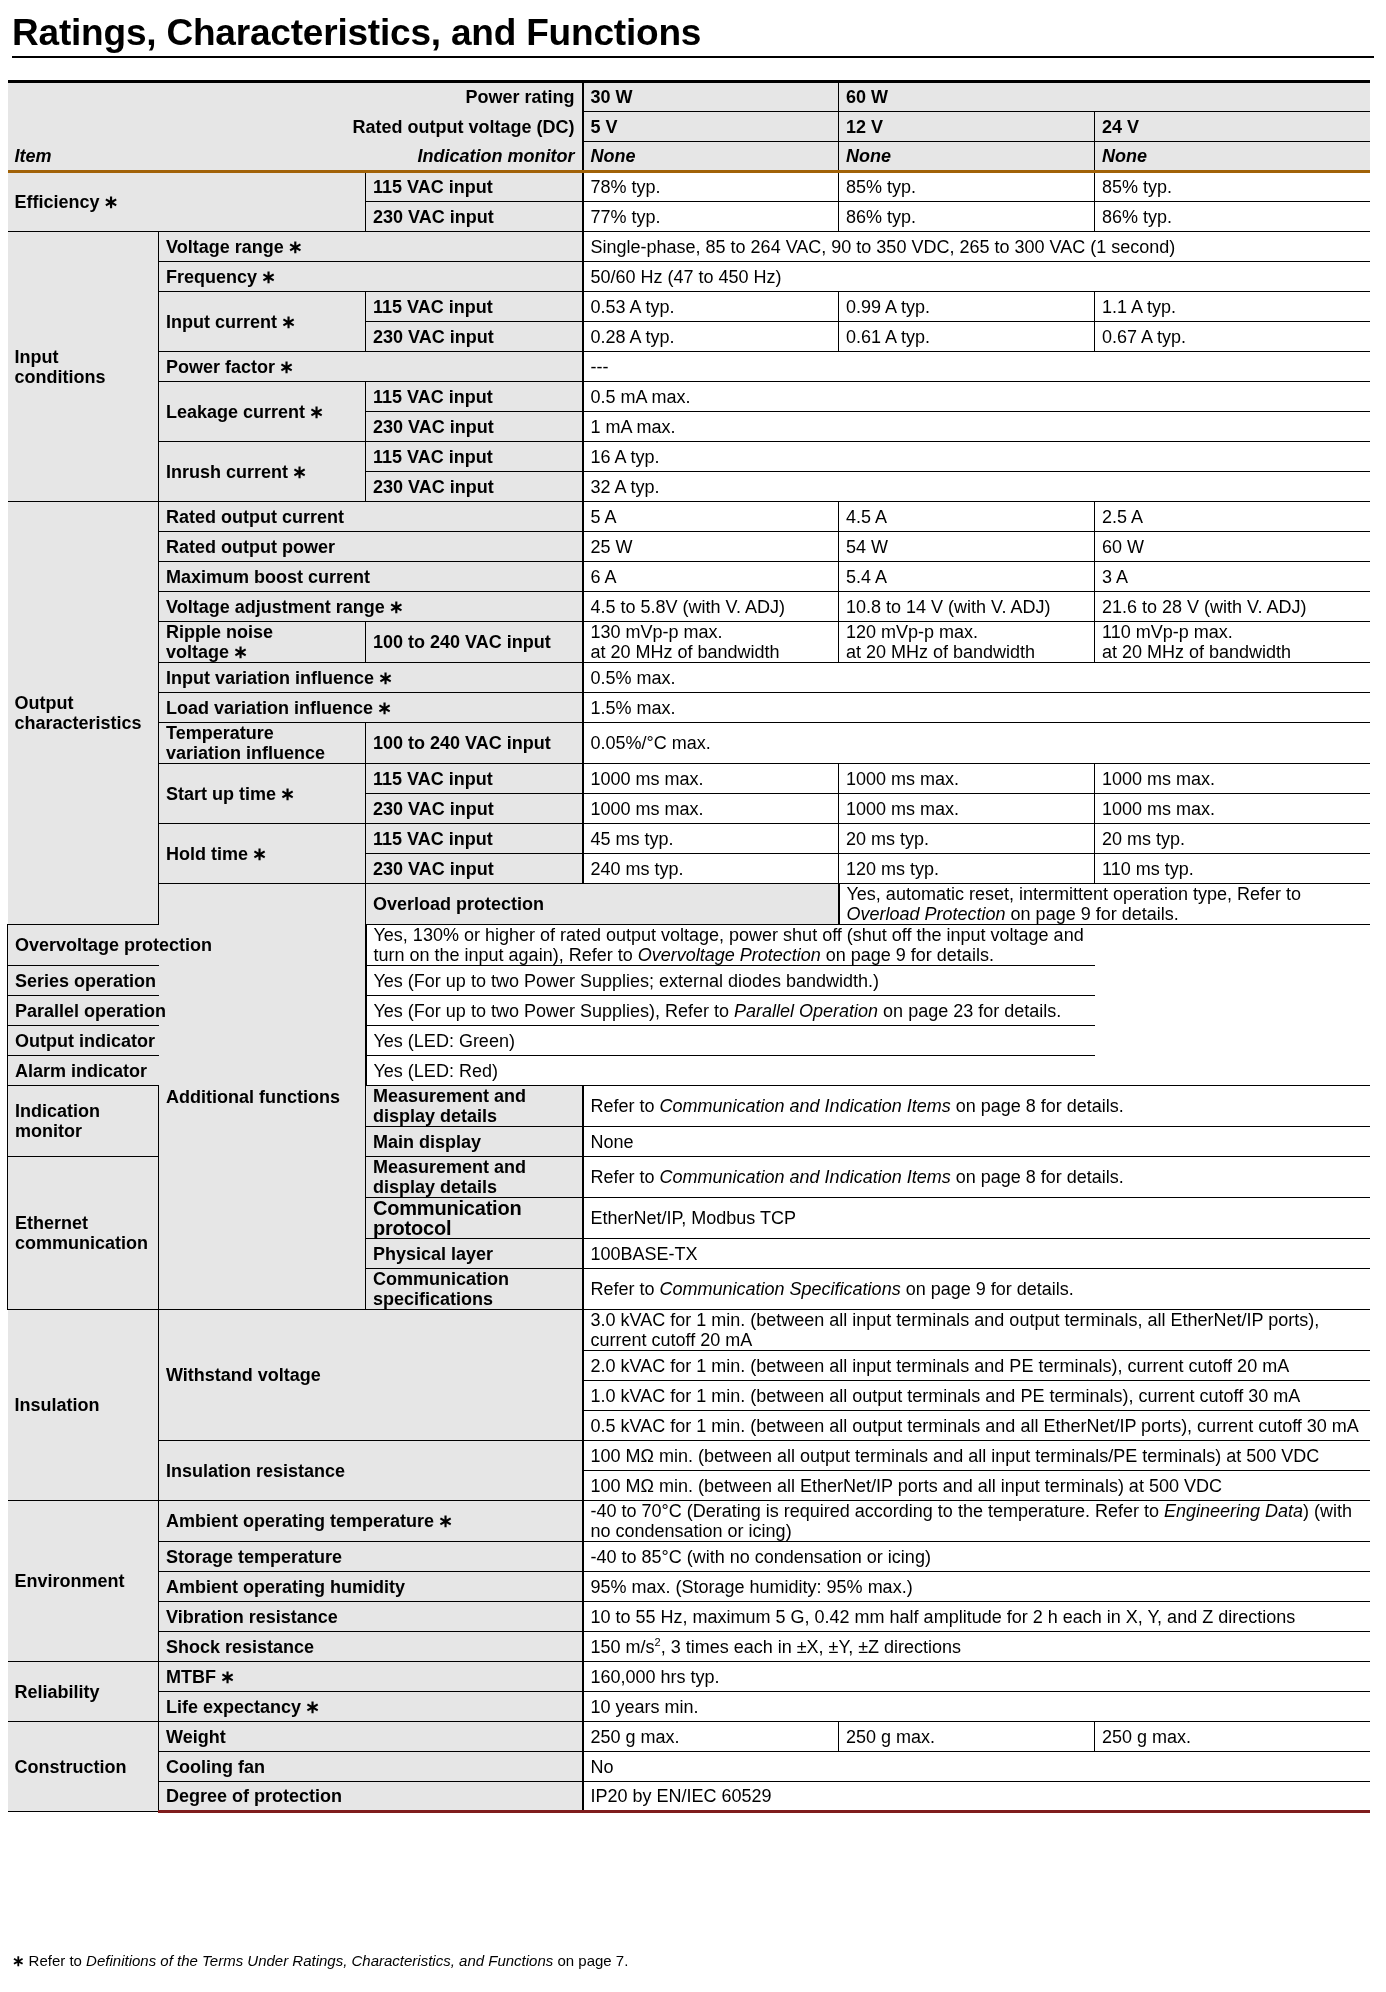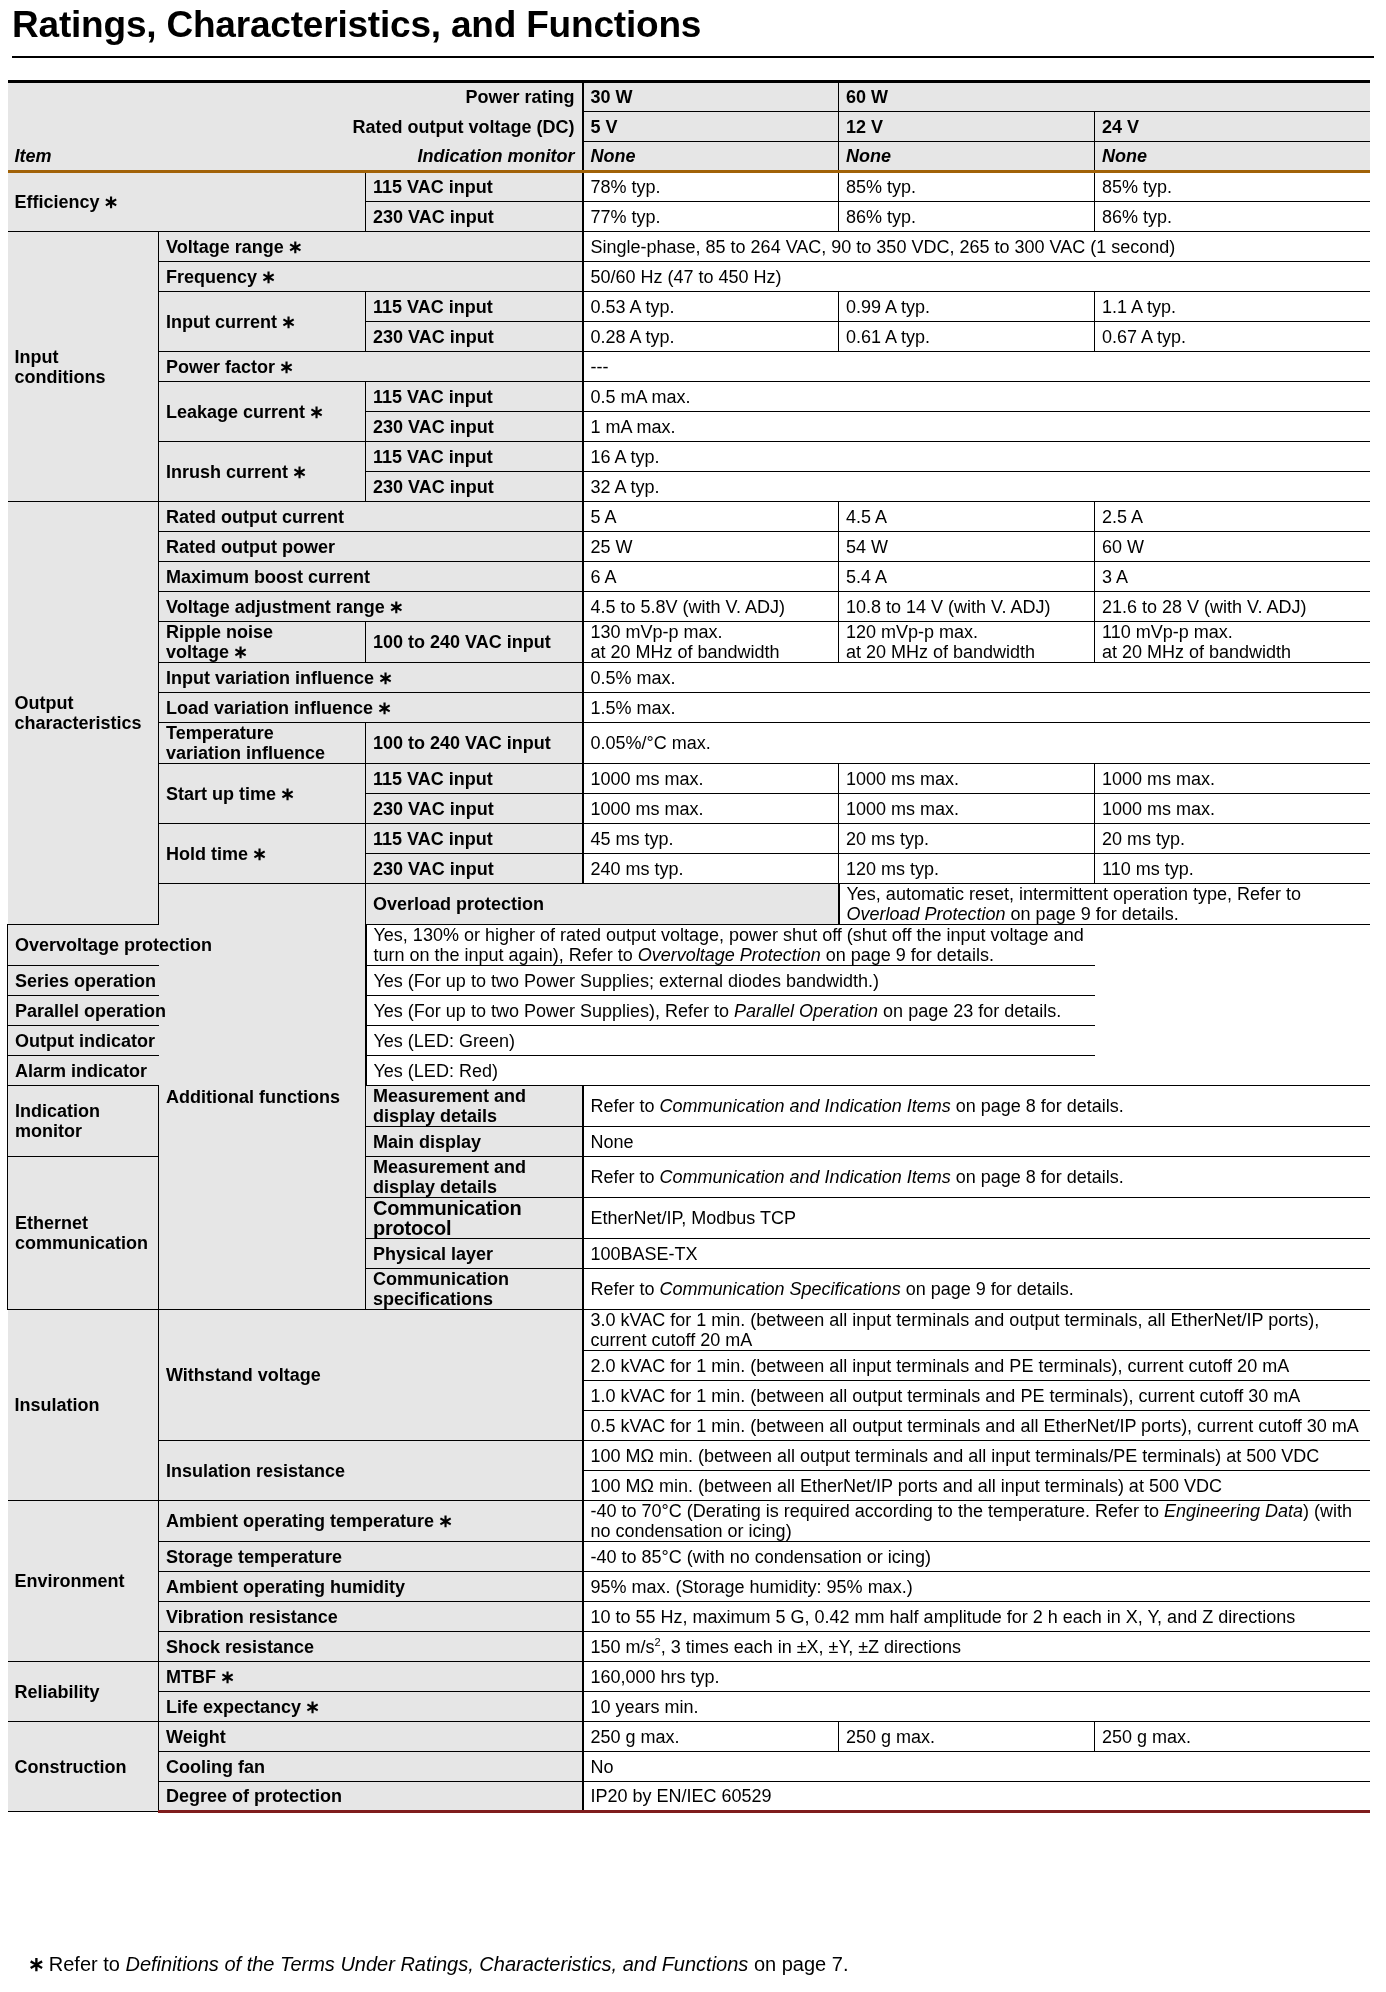--- a/index.html
+++ b/index.html
@@ -1,18 +1,18 @@
 <!DOCTYPE html>
 <html><head>
 <meta charset="utf-8">
 <style>
   html, body { margin: 0; padding: 0; background: #ffffff; }
   body { width: 1386px; height: 1992px; position: relative; font-family: "Liberation Sans", sans-serif; color: #000; }
   .title {
-    position: absolute; left: 12px; top: 4px; margin: 0;
+    position: absolute; left: 12px; top: 12px; margin: 0;
     font-size: 37px; font-weight: bold; letter-spacing: -0.2px;
     font-family: "Liberation Sans", sans-serif;
   }
   .title-rule { position: absolute; left: 12px; top: 56px; width: 1362px; height: 0; border-top: 2px solid #000; }
   table.spec {
     position: absolute; left: 7px; top: 80px;
     width: 1362px; border-collapse: collapse; table-layout: fixed;
     font-size: 18px; line-height: 20px;
   }
   table.spec col.c1 { width: 151px; }
@@ -32,21 +32,21 @@
   table.spec tr.head td.hitem { text-align: left; }
   table.spec tr.head.first td { border-top: 3px solid #000; }
   table.spec tr.head.last td { border-bottom: 3px solid #a16207; font-style: italic; }
   table.spec tr.lastrow td { border-bottom: 3px solid #7f1d1d; }
   table.spec td.vsep { border-left: 2px solid #000; }
   table.spec td.first-col { border-left: none; }
   table.spec td.last-col { border-right: none; }
   table.spec tr.tall td { height: 40px; }
   .ast { font-weight: bold; margin-left: 4px; }
   .footnote {
-    position: absolute; left: 28px; top: 1952px; font-size: 20px;
+    position: absolute; left: 12px; top: 1952px; font-size: 15px;
     font-family: "Liberation Sans", sans-serif;
   }
   .footnote .ast { margin-left: 0; margin-right: 4px; }
   i { font-style: italic; }
   sup { font-size: 11px; line-height: 0; }
 </style>
 </head>
 <body>
 
 <h1 class="title">Ratings, Characteristics, and Functions</h1>

